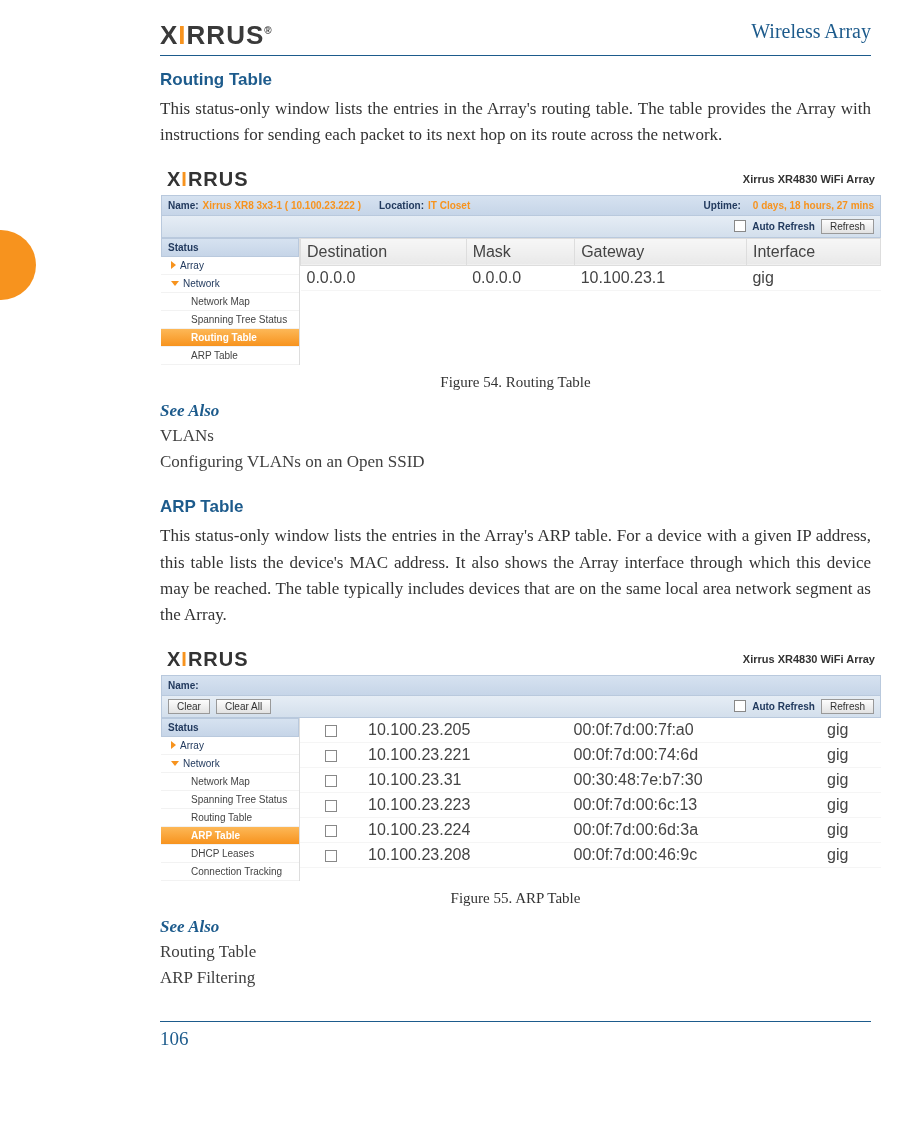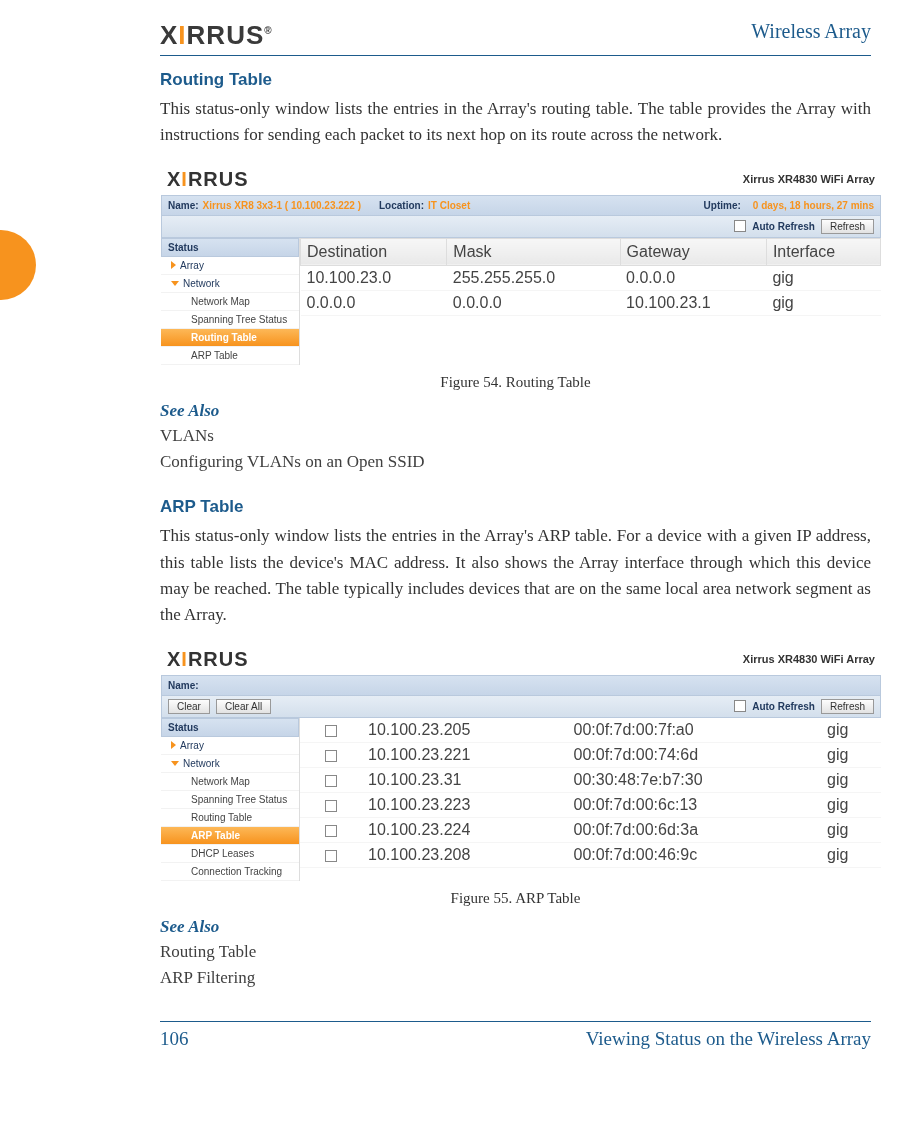--- a/index.html
+++ b/index.html
@@ -307,26 +307,20 @@
           <div class="sb-item sb-sub">ARP Table</div>
         </div>
         <div class="table-area">
           <table class="tb">
             <tbody>
                 <tr>
               <th>Destination</th>
               <th>Mask</th>
               <th>Gateway</th>
               <th>Interface</th>
-            </tr>
-            <tr>
-              <td>10.100.23.0</td>
-              <td>255.255.255.0</td>
-              <td>0.0.0.0</td>
-              <td>gig</td>
             </tr>
             <tr>
               <td>0.0.0.0</td>
               <td>0.0.0.0</td>
               <td>10.100.23.1</td>
               <td>gig</td>
             </tr>
           </tbody>
             </table>
         </div>
@@ -429,15 +423,14 @@
 
     <div class="see-also">See Also</div>
     <div class="link-line">Routing Table</div>
     <div class="link-line">ARP Filtering</div>
 
   </div>
 
   <div class="footer-rule"></div>
   <div class="footer-row">
     <div>106</div>
-    <div>Viewing Status on the Wireless Array</div>
   </div>
 </div>
 
 </body></html>

